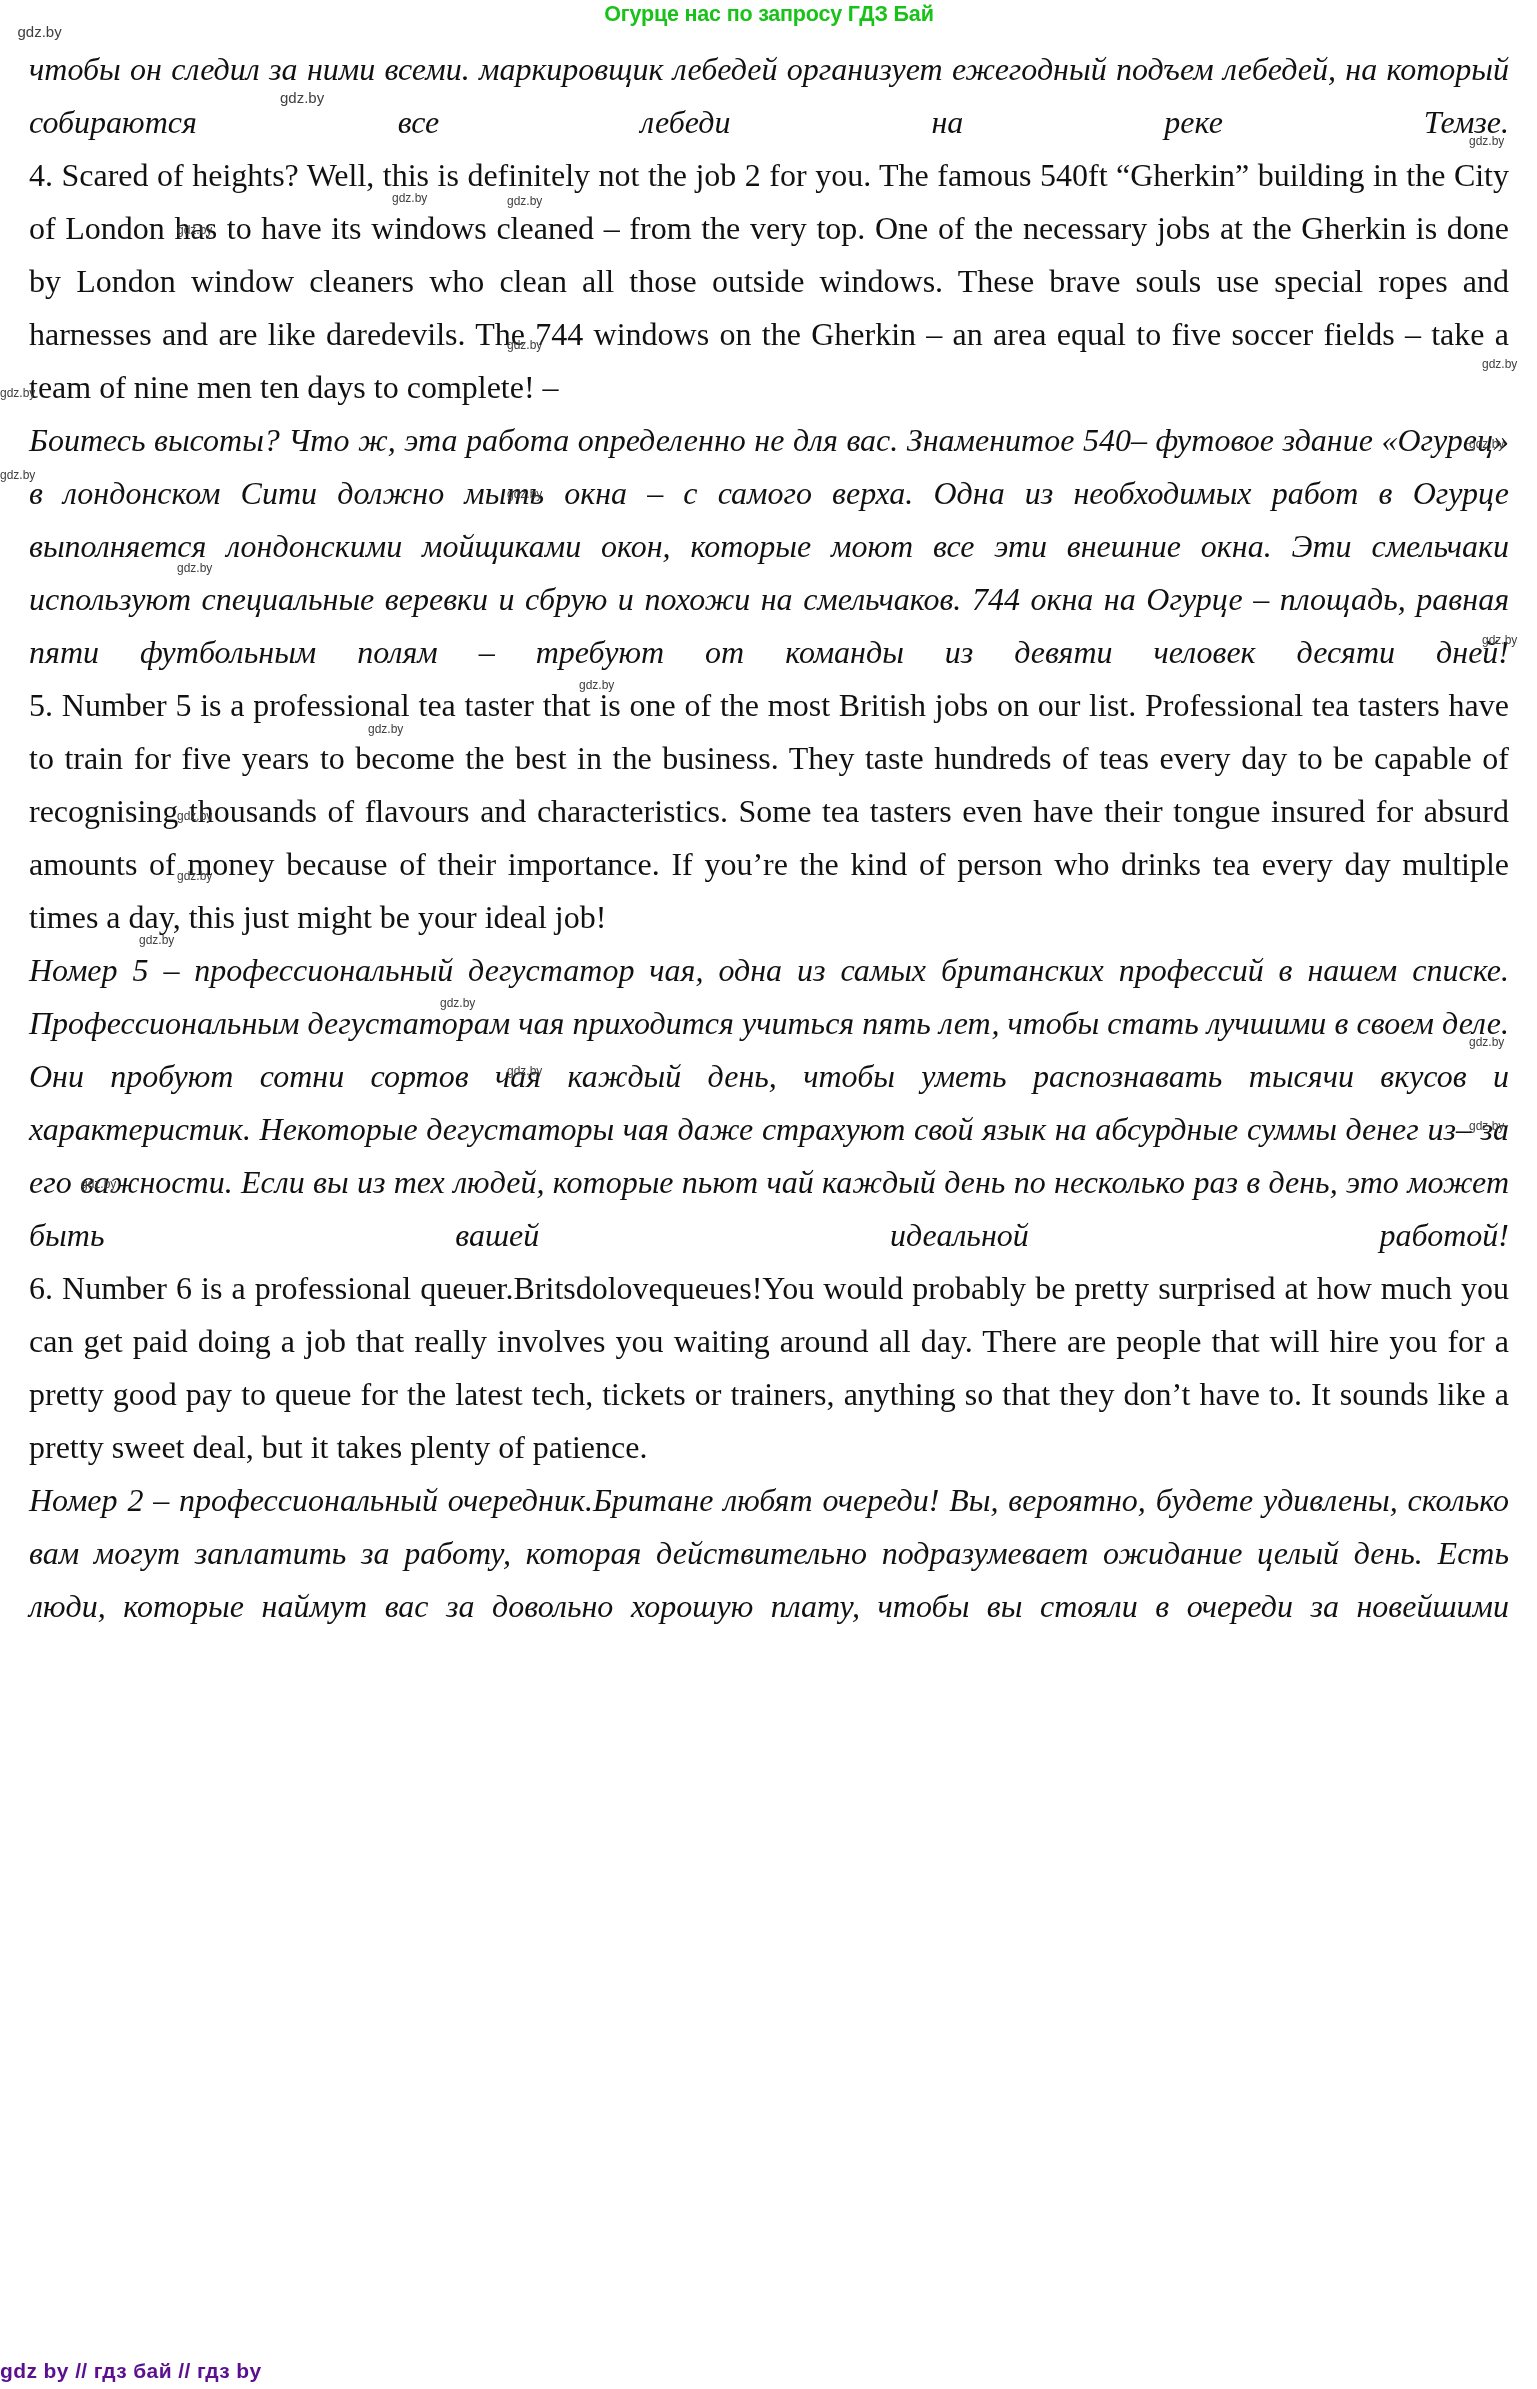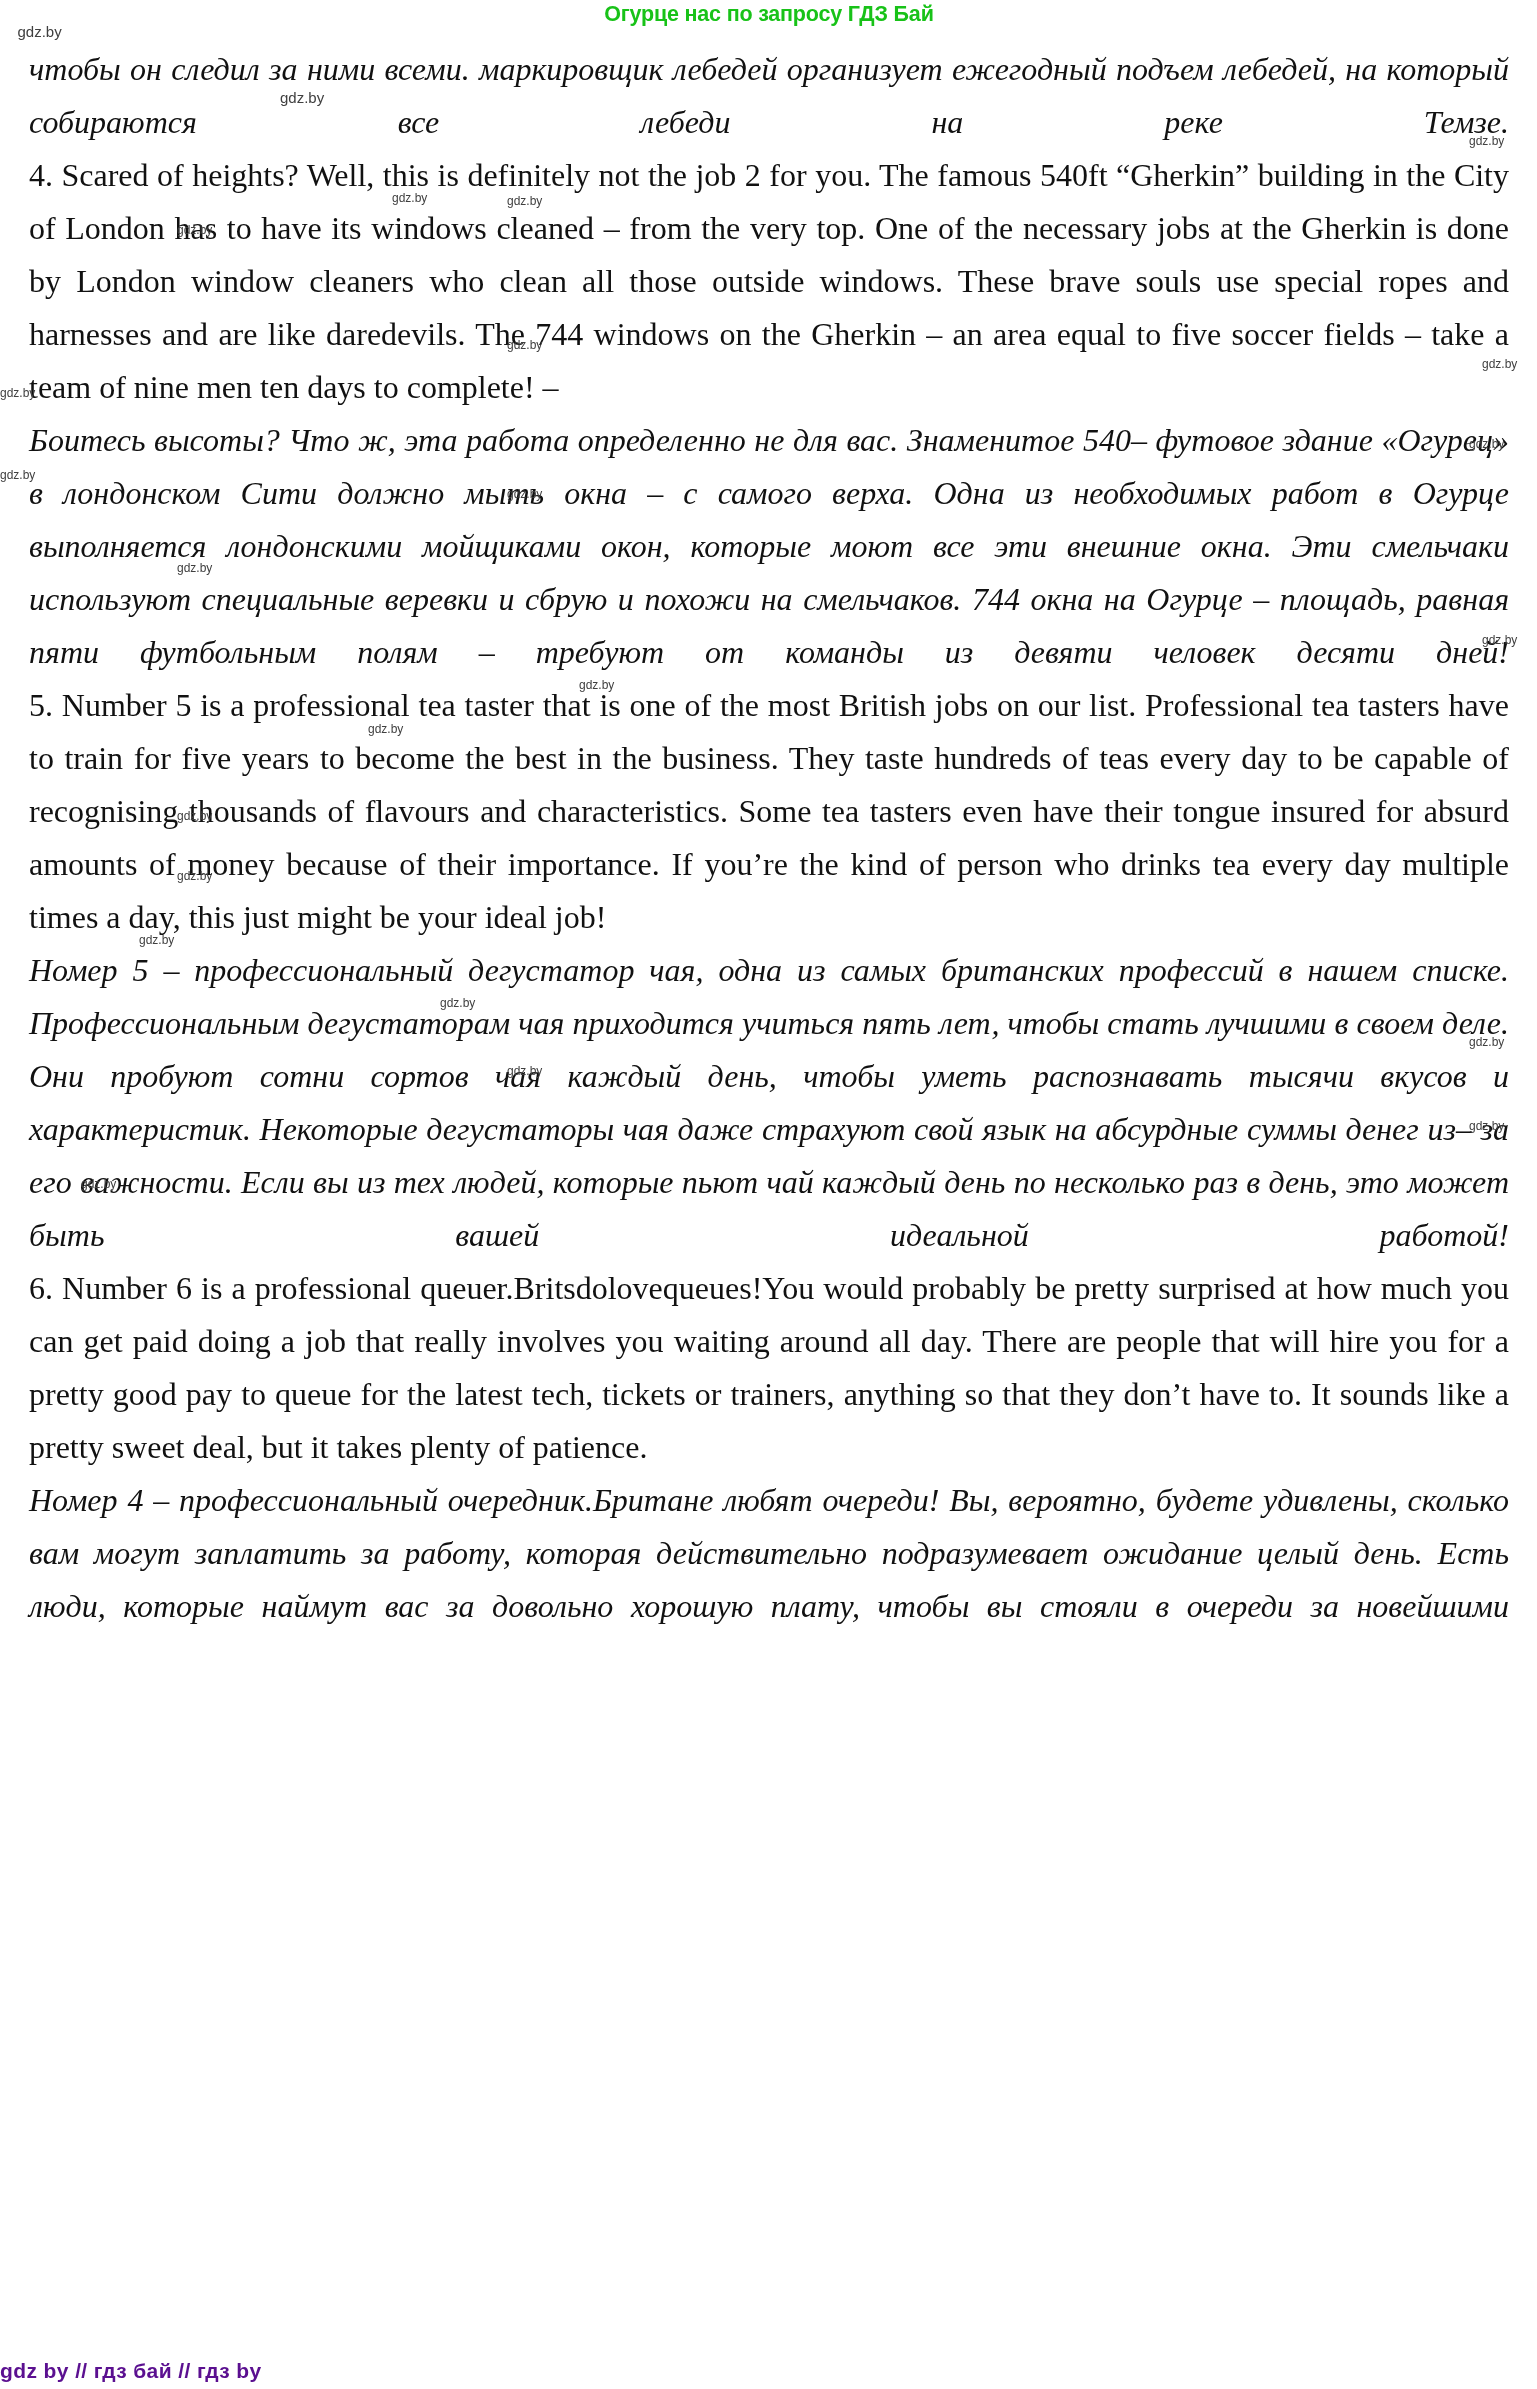--- a/index.html
+++ b/index.html
@@ -109,21 +109,21 @@
     <p class="para en">4. Scared of heights? Well, this is definitely not the job 2 for you. The famous 540ft “Gherkin” building in the City of London has to have its windows cleaned – from the very top. One of the necessary jobs at the Gherkin is done by London window cleaners who clean all those outside windows. These brave souls use special ropes and harnesses and are like daredevils. The 744 windows on the Gherkin – an area equal to five soccer fields – take a team of nine men ten days to complete! – </p>
 
     <p class="para ru stretch-last">Боитесь высоты? Что ж, эта работа определенно не для вас. Знаменитое 540– футовое здание «Огурец» в лондонском Сити должно мыть окна – с самого верха. Одна из необходимых работ в Огурце выполняется лондонскими мойщиками окон, которые моют все эти внешние окна. Эти смельчаки используют специальные веревки и сбрую и похожи на смельчаков. 744 окна на Огурце – площадь, равная пяти футбольным полям – требуют от команды из девяти человек десяти дней!</p>
 
     <p class="para en">5. Number 5 is a professional tea taster that is one of the most British jobs on our list. Professional tea tasters have to train for five years to become the best in the business. They taste hundreds of teas every day to be capable of recognising thousands of flavours and characteristics. Some tea tasters even have their tongue insured for absurd amounts of money because of their importance. If you’re the kind of person who drinks tea every day multiple times a day, this just might be your ideal job! </p>
 
     <p class="para ru stretch-last">Номер 5 – профессиональный дегустатор чая, одна из самых британских профессий в нашем списке. Профессиональным дегустаторам чая приходится учиться пять лет, чтобы стать лучшими в своем деле. Они пробуют сотни сортов чая каждый день, чтобы уметь распознавать тысячи вкусов и характеристик. Некоторые дегустаторы чая даже страхуют свой язык на абсурдные суммы денег из– за его важности. Если вы из тех людей, которые пьют чай каждый день по несколько раз в день, это может быть вашей идеальной работой!</p>
 
     <p class="para en">6. Number 6 is a professional queuer.Britsdolovequeues!You would probably be pretty surprised at how much you can get paid doing a job that really involves you waiting around all day. There are people that will hire you for a pretty good pay to queue for the latest tech, tickets or trainers, anything so that they don’t have to. It sounds like a pretty sweet deal, but it takes plenty of patience. </p>
 
-    <p class="para ru stretch-last">Номер 4 – профессиональный очередник.Британе любят очереди! Вы, вероятно, будете удивлены, сколько вам могут заплатить за работу, которая действительно подразумевает ожидание целый день. Есть люди, которые наймут вас за довольно хорошую плату, чтобы вы стояли в очереди за новейшими</p>
+    <p class="para ru stretch-last">Номер 2 – профессиональный очередник.Британе любят очереди! Вы, вероятно, будете удивлены, сколько вам могут заплатить за работу, которая действительно подразумевает ожидание целый день. Есть люди, которые наймут вас за довольно хорошую плату, чтобы вы стояли в очереди за новейшими</p>
 
   </div>
 
   <div id="watermark-layer">
       <div class="wm" style="left: 17.5px; top: 24px;">gdz.by</div>
       <div class="wm" style="left: 280px; top: 90px;">gdz.by</div>
       <div class="wm sm" style="left: 1469px; top: 134px;">gdz.by</div>
       <div class="wm sm" style="left: 392px; top: 191px;">gdz.by</div>
       <div class="wm sm" style="left: 507px; top: 194px;">gdz.by</div>
       <div class="wm sm" style="left: 177px; top: 223px;">gdz.by</div>

